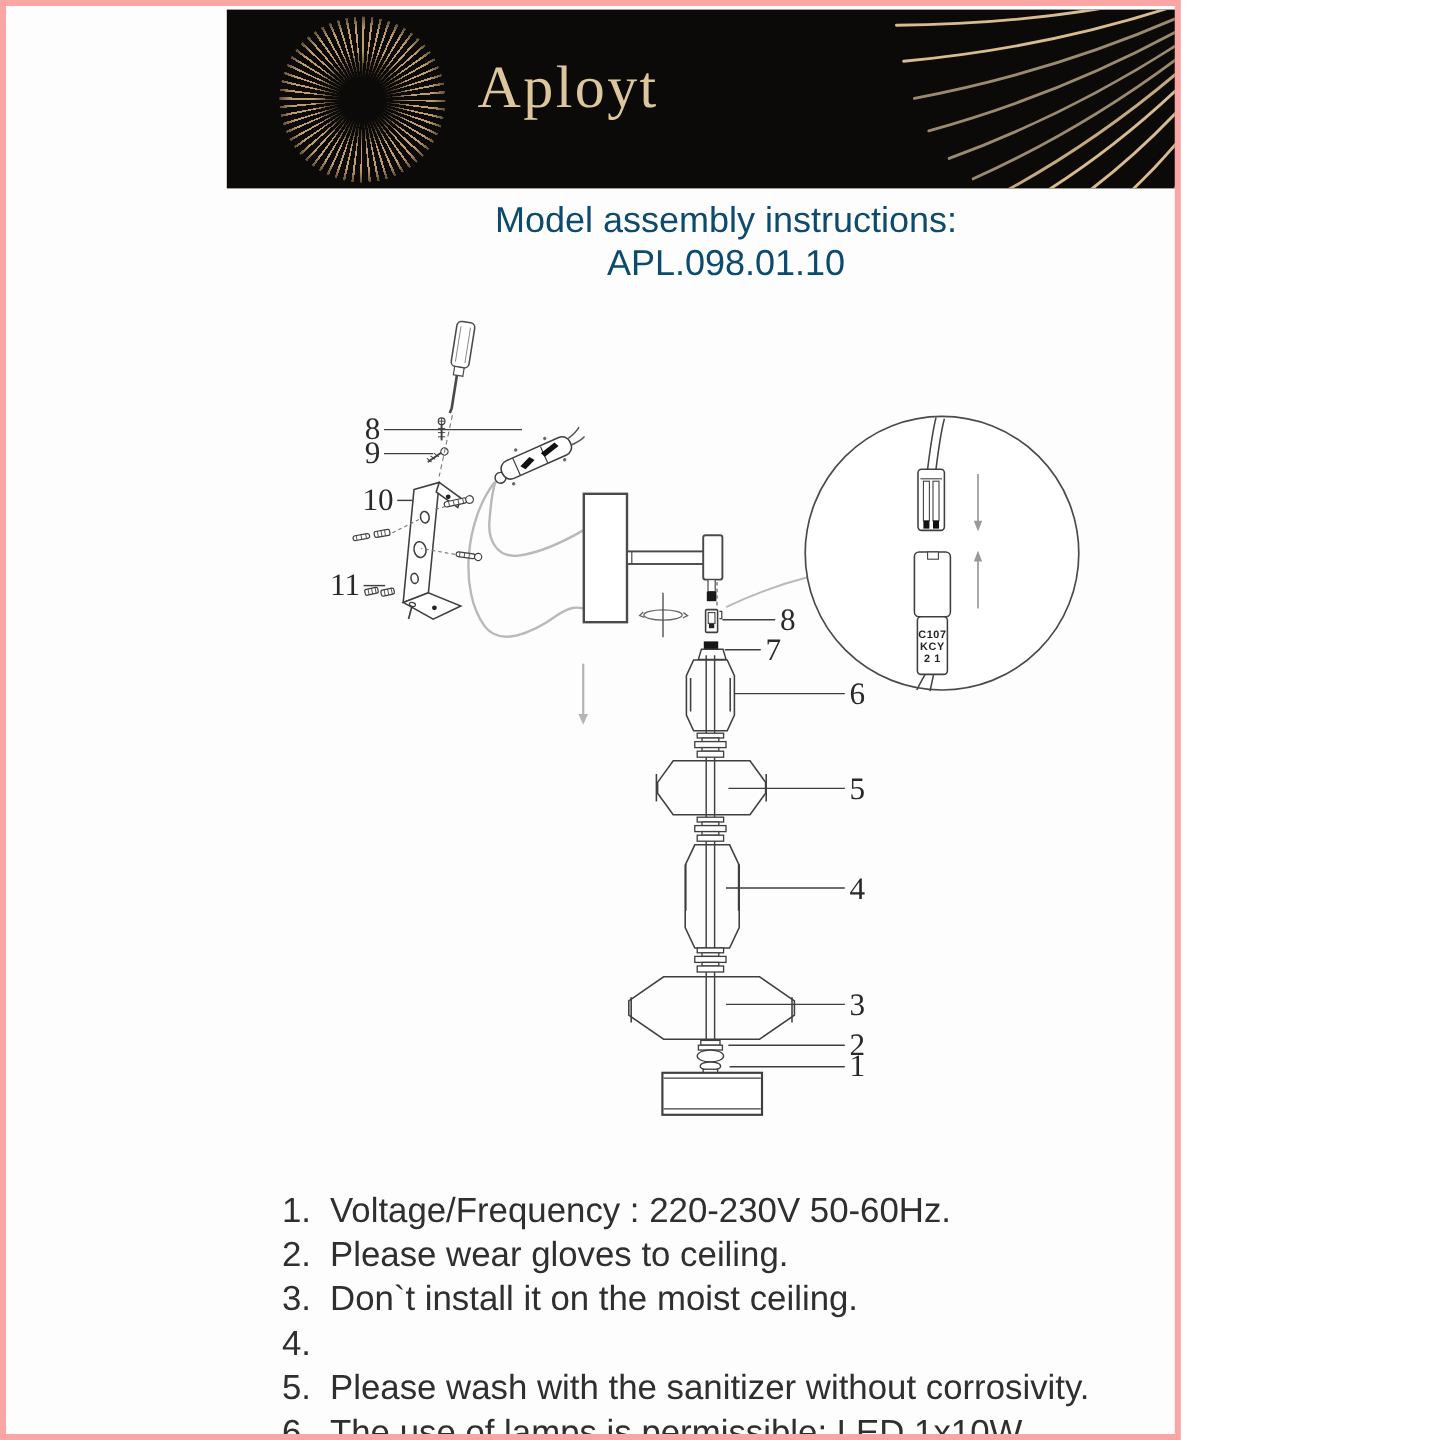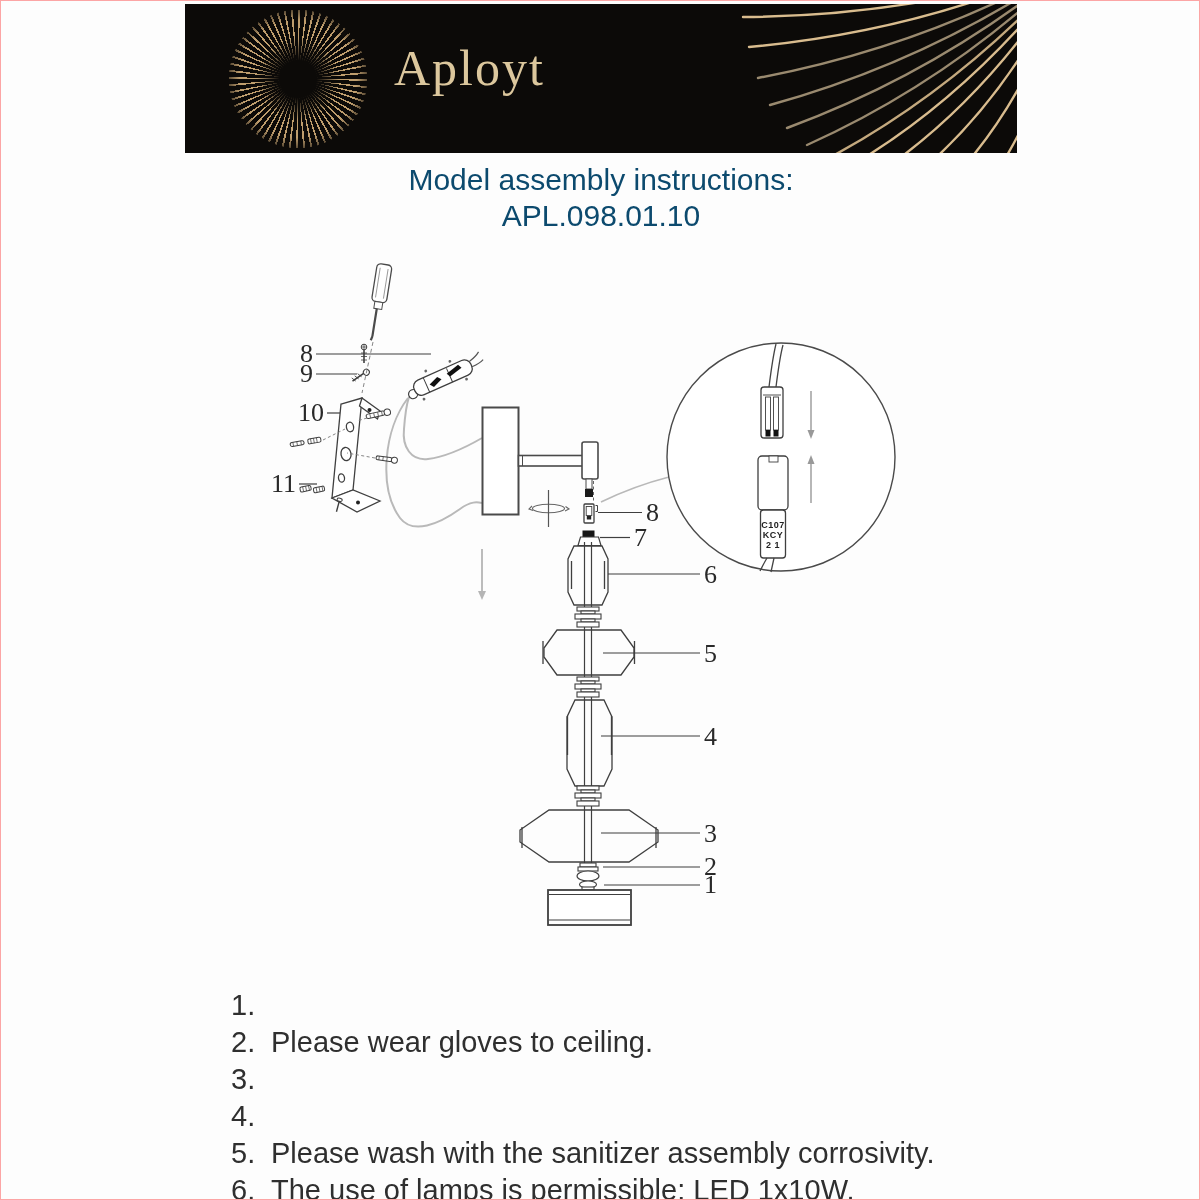--- a/index.html
+++ b/index.html
@@ -1,17 +1,17 @@
 <!DOCTYPE html>
 <html><head>
 <meta charset="utf-8">
 <style>
   html,body{margin:0;padding:0;background:#fff;}
-  .page{position:relative;width:1200px;height:1200px;background:#fdfdfd;overflow:hidden;
-        box-sizing:border-box;border:1px solid #fca5a5;
+  .page{position:relative;width:984px;height:1200px;background:#fdfdfd;overflow:hidden;
+        box-sizing:border-box;border:5px solid #fca5a5;
         font-family:"Liberation Sans",sans-serif;color:#303030;}
   
   .banner{position:absolute;left:184px;top:3px;width:832px;height:149px;background:#0c0a08;overflow:hidden;}
   .sunburst{position:absolute;left:44px;top:6px;width:138px;height:138px;border-radius:50%;
     background:repeating-conic-gradient(rgba(206,170,118,.92) 0deg 1.7deg, rgba(206,170,118,0) 1.7deg 6deg);}
   .sunburst::after{content:"";position:absolute;inset:0;border-radius:50%;
     background:radial-gradient(circle,#0c0a08 0 19%,rgba(12,10,8,.55) 30%,rgba(12,10,8,0) 42% 60%,#0c0a08 80%);}
   .brand{position:absolute;left:209px;top:34px;font-family:"Liberation Serif",serif;
     font-size:50px;line-height:60px;letter-spacing:2px;color:#dcc79d;font-weight:400;}
   .rays{position:absolute;left:0;top:0;}
@@ -274,34 +274,36 @@
       <text class="partlabel" x="703" y="744">4</text>
       <text class="partlabel" x="703" y="841">3</text>
       <text class="partlabel" x="703" y="874">2</text>
       <text class="partlabel" x="703" y="892">1</text>
     </g>
   </svg>
 
   <div class="instructions">
     <div class="row">
       <span class="num">1.</span>
+      <span class="txt">Voltage/Frequency : 220-230V 50-60Hz.</span>
     </div>
     <div class="row">
       <span class="num">2.</span>
       <span class="txt">Please wear gloves to ceiling.</span>
     </div>
     <div class="row">
       <span class="num">3.</span>
+      <span class="txt">Don`t install it on the moist ceiling.</span>
     </div>
     <div class="row">
       <span class="num">4.</span>
     </div>
     <div class="row">
       <span class="num">5.</span>
-      <span class="txt">Please wash with the sanitizer assembly corrosivity.</span>
+      <span class="txt">Please wash with the sanitizer without corrosivity.</span>
     </div>
     <div class="row">
       <span class="num">6.</span>
       <span class="txt">The use of lamps is permissible: LED 1x10W.</span>
     </div>
   </div>
 
 </div>
 
 </body></html>

